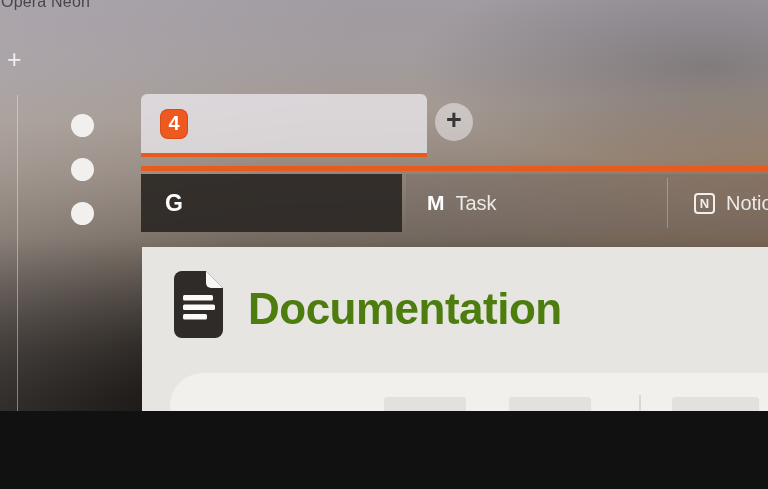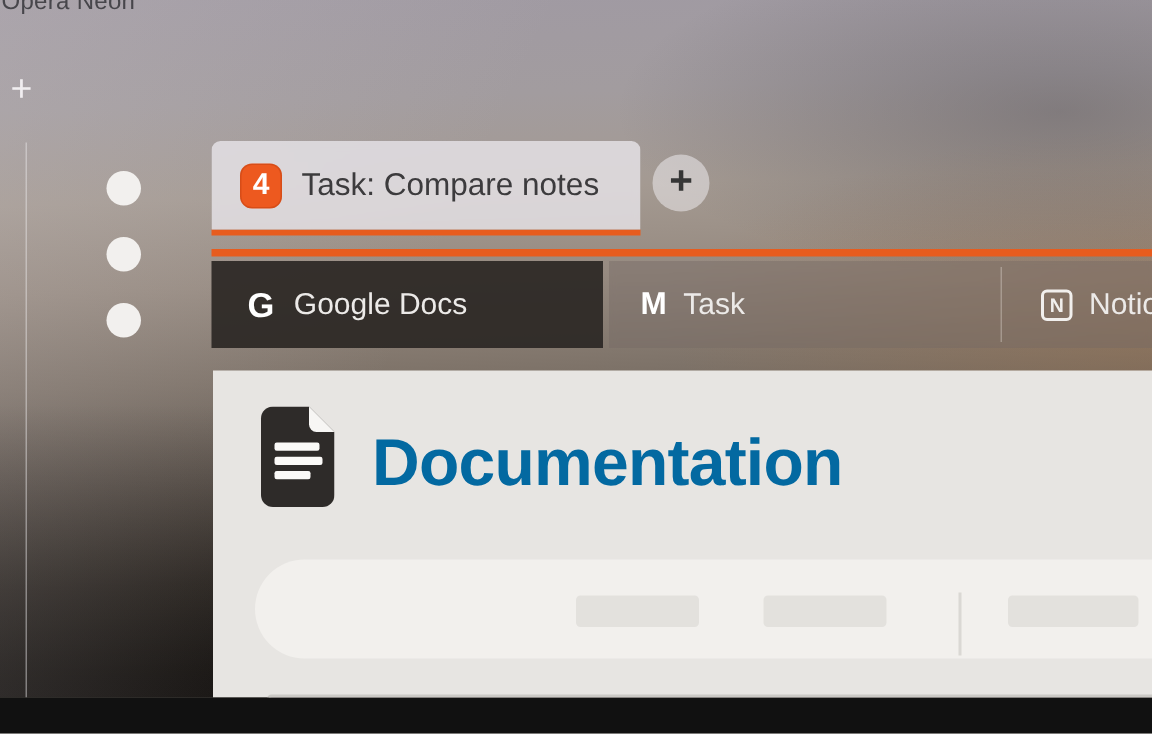--- a/index.html
+++ b/index.html
@@ -1,17 +1,17 @@
 <!DOCTYPE html>
 <html style="--accent: #e75c1e; --badge: #ed591f; --panel: #e7e5e2;"><head>
 <meta charset="utf-8">
 <style>
   html,body{margin:0;padding:0;background:#111;}
   *{box-sizing:border-box;font-family:"Liberation Sans",sans-serif;}
-  .stage{position:relative;width:768px;height:465px;overflow:hidden;background:#8d8279;}
+  .stage{position:relative;width:768px;height:411px;overflow:hidden;background:#8d8279;}
   
   .stage .bg{position:absolute;inset:0;
     background:
       linear-gradient(115deg, rgba(196,189,192,0.30) 0%, rgba(196,189,192,0) 38%),
       radial-gradient(ellipse 55% 35% at 92% 16%, rgba(74,71,78,0.38), transparent 70%),
       radial-gradient(ellipse 70% 42% at 104% 46%, rgba(158,113,72,0.42), transparent 66%),
       linear-gradient(to top, rgba(18,15,13,0.6) 4%, rgba(18,15,13,0) 42%),
       linear-gradient(178deg, #a09aa3 0%, #a29c9f 15%, #a49a92 28%, #968a80 40%, #7d7268 53%, #5e554d 66%, #3b352f 80%, #262320 92%, #232020 100%);
   }
   .abs{position:absolute;}
@@ -40,21 +40,21 @@
   .tab-notion{left:553px;}
   .gicon{font-size:23px;font-weight:700;color:#fff;margin-right:13px;}
   .micon{font-size:21px;font-weight:800;color:#fff;margin-right:12px;letter-spacing:-1px;}
   .nicon{width:21px;height:21px;border:2px solid #f1efed;border-radius:4px;margin-right:11px;
     display:flex;align-items:center;justify-content:center;font-size:13px;font-weight:700;color:#f1efed;}
   .app-label{font-size:20px;color:#eceae8;white-space:nowrap;}
   .strip-divider{position:absolute;left:526px;top:4px;width:1px;height:50px;background:rgba(232,227,221,.35);}
   
   .panel{left:142px;top:247px;width:626px;height:242px;background:var(--panel,#e7e5e2);}
   .doc-icon{position:absolute;left:31px;top:24px;width:50px;height:67px;}
-  .doc-title{position:absolute;left:106px;top:37px;font-size:44px;font-weight:600;color:#0369a1;letter-spacing:-.5px;white-space:nowrap;}
+  .doc-title{position:absolute;left:106px;top:37px;font-size:44px;font-weight:600;color:#4d7c0f;letter-spacing:-.5px;white-space:nowrap;}
   .pill{position:absolute;left:28px;top:126px;width:620px;height:66px;background:#f2f0ed;border-radius:33px 0 0 33px;}
   .ph{position:absolute;top:24px;height:21px;background:#e3e1dd;border-radius:3px;}
   .ph1{left:214px;width:82px;}
   .ph2{left:339px;width:82px;}
   .ph3{left:502px;width:87px;}
   .pill-divider{position:absolute;left:469px;top:22px;width:2px;height:42px;background:#dad8d4;}
   .page-box{position:absolute;left:36px;top:216px;width:780px;height:300px;background:#e6e4e1;border:2px solid #cbc9c5;border-radius:3px;}
   .white-card{position:absolute;left:451px;top:231px;width:380px;height:90px;background:#fcfbfa;border-radius:8px 0 0 0;}
 </style>
 </head>
@@ -65,33 +65,31 @@
 
   <div class="abs brand">Opera Neon</div>
   <div class="abs rail-plus">+</div>
   <div class="abs vline"></div>
   <div class="abs dot" style="top:114px"></div>
   <div class="abs dot" style="top:158px"></div>
   <div class="abs dot" style="top:202px"></div>
 
   <div class="abs ws-tab">
     <span class="badge">4</span>
-    <span class="ws-title">Task: Compare notes</span>
   </div>
   <div class="abs new-tab">
       <span>+</span>
     </div>
   <div class="abs line-active"></div>
   <div class="abs line-full"></div>
 
   <div class="abs strip">
     <div class="rest"></div>
     <div class="app-tab tab-gdocs">
       <span class="gicon">G</span>
-      <span class="app-label">Google Docs</span>
     </div>
     <div class="app-tab tab-gmail">
       <span class="micon">M</span>
       <span class="app-label">Task</span>
     </div>
     <div class="strip-divider"></div>
     <div class="app-tab tab-notion">
       <span class="nicon">
           <span>N</span>
         </span>

